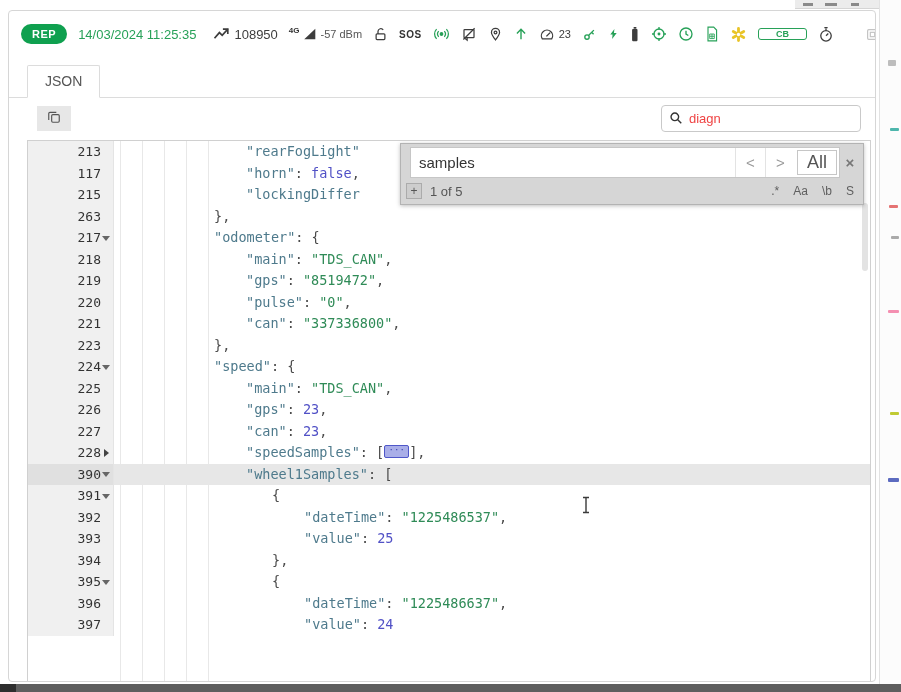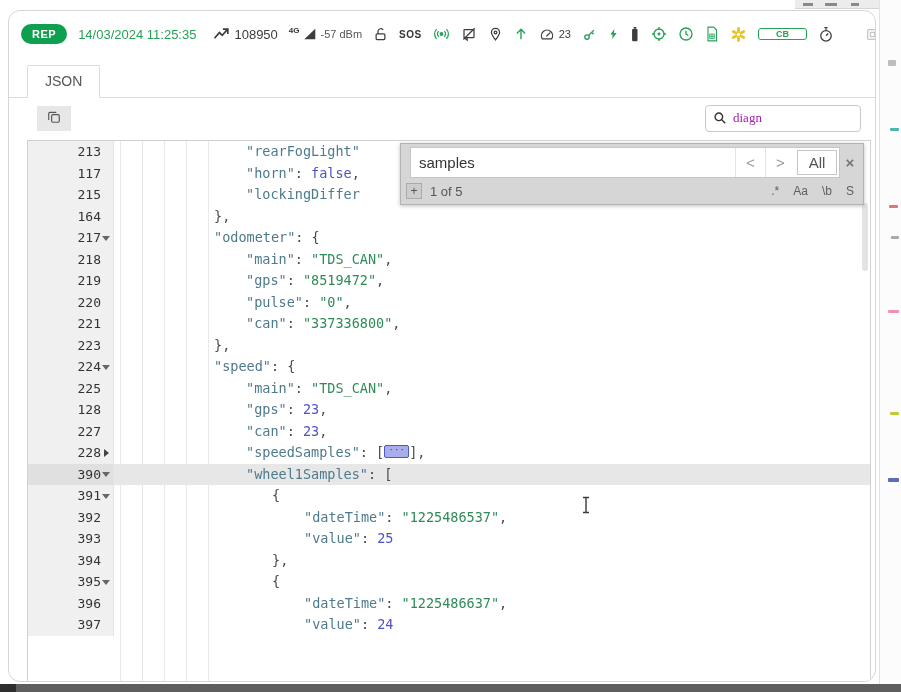--- a/index.html
+++ b/index.html
@@ -8,21 +8,21 @@
   
   .bg-top-frag{position:absolute;left:795px;top:0;width:86px;height:9px;background:#ececec;border-bottom:1px solid #d5d5d5}
   .bg-top-frag i{position:absolute;top:3px;height:3px;background:#8a8a8a;display:block}
   .bg-right{position:absolute;left:879px;top:0;width:22px;height:692px;background:#fcfcfc;border-left:1px solid #e2e2e2}
   .bg-right i{position:absolute;display:block;border-radius:1px}
   .bg-bottom-bar{position:absolute;left:0;top:684px;width:901px;height:8px;background:#5e5e5e}
   .bg-bottom-bar i{position:absolute;left:0;top:0;width:16px;height:8px;background:#2e2e2e}
 
   
   .window{position:absolute;left:8px;top:10px;width:868px;height:672px;background:#fff;
-    border:1px solid #d6d6d6;border-radius:12px;overflow:hidden}
+    border:1px solid #d6d6d6;border-radius:4px;overflow:hidden}
 
   
   .hdr{display:flex;align-items:center;height:46px;padding:0 10px 0 12px;gap:11px;white-space:nowrap}
   .badge{background:var(--badge,#0fa04f);color:#fff;font-weight:bold;font-size:11px;
     padding:4px 11px;border-radius:11px;letter-spacing:.5px}
   .dt{color:var(--accent,#27a158);font-size:13px;margin-right:6px}
   .chip{display:flex;align-items:center;gap:4px;color:#3d3d3d;font-size:12px}
   .chip svg{display:block}
   .g{color:var(--accent,#27a158)}
   .y{color:var(--yellow,#e9c428)}
@@ -39,22 +39,22 @@
 
   
   .etb{display:flex;align-items:center;height:40px;padding:0 10px 0 28px;gap:8px}
   .modes{display:flex}
   .mbtn{border:0;background:#e7e7e7;font-size:13px;padding:5px 13px;cursor:pointer;color:#9a9a9a;
     font-family:"Liberation Sans",sans-serif}
   .mbtn.sel{color:#222;font-weight:bold;background:#ececec}
   .cpy{border:0;background:#e7e7e7;padding:4px 10px;cursor:pointer;color:#555}
   .searchwrap{margin-left:auto;position:relative;margin-right:4px}
   .searchwrap svg{position:absolute;left:8px;top:6px}
-  .search{width:156px;height:27px;border:1px solid #c9c9c9;border-radius:4px;padding:0 8px 0 27px;
-    font-size:13px;color:#a21caf;outline:none;font-family:Liberation Serif, serif}
+  .search{width:200px;height:27px;border:1px solid #c9c9c9;border-radius:4px;padding:0 8px 0 27px;
+    font-size:13px;color:#ef4444;outline:none;font-family:Liberation Sans, sans-serif}
 
   
   .editor{position:relative;margin:2px 4px 0 18px;height:692px;border:1px solid #d0d0d0;
     font-family:"DejaVu Sans Mono",monospace;font-size:13.5px;overflow:hidden;background:#fff}
   .guide{position:absolute;top:0;bottom:14px;width:1px;background:#e8e8e8;z-index:0}
   .lines{position:relative;z-index:1}
   .crow{display:flex;height:21.5px;line-height:21.5px}
   .gut{width:86px;flex:0 0 86px;background:#f0f0f0;color:#333;display:flex;
     justify-content:flex-end;align-items:center;font-size:13px;border-right:1px solid #e4e4e4}
   .fold{width:12px;height:12px;display:inline-block;position:relative;flex:0 0 12px}
@@ -72,21 +72,21 @@
 
   
   .findbox{position:absolute;left:372px;top:2px;width:464px;z-index:6;background:#d6d6d6;
     border:1px solid #b3b3b3;box-shadow:0 1px 4px rgba(0,0,0,.25);font-family:"Liberation Sans",sans-serif}
   .frow1{display:flex;align-items:stretch;padding:3px 3px 2px 9px;height:36px}
   .ffield{flex:1;display:flex;background:#fff;border:1px solid #c6c6c6}
   .finput{flex:1;border:0;outline:none;font-size:15px;padding:0 8px;color:#333;
     font-family:"Liberation Sans",sans-serif}
   .fnav{width:30px;border:0;border-left:1px solid #e3e3e3;background:#fff;color:#999;
     font-size:15px;cursor:pointer}
-  .fall{width:40px;border:1px solid #c6c6c6;background:#fff;color:#555;font-size:15px;
+  .fall{width:40px;border:1px solid #c6c6c6;background:#fff;color:#555;font-size:18px;
     margin:2px;cursor:pointer}
   .fclose{width:20px;border:0;background:transparent;color:#777;font-size:15px;font-weight:bold;cursor:pointer}
   .frow2{display:flex;align-items:center;height:24px;padding:0 6px 2px 5px;gap:8px;font-size:13px;color:#555}
   .fplus{width:16px;height:16px;background:#cdcdcd;border:1px solid #ababab;font-size:12px;
     line-height:13px;text-align:center;color:#555;cursor:pointer;padding:0}
   .fctr{flex:1}
   .ftg{font-size:12px;color:#5f5f5f;padding:1px 3px;cursor:pointer;background:transparent;border:0;
     font-family:"Liberation Sans",sans-serif}
 
   
@@ -338,21 +338,21 @@
         </div>
         <div class="crow">
           <div class="gut">
             <span>215</span>
             <span class="fold"></span>
           </div>
           <div class="lc" style="padding-left: 132px;"><span class="k">"lockingDiffer</span></div>
         </div>
         <div class="crow">
           <div class="gut">
-            <span>164</span>
+            <span>263</span>
             <span class="fold"></span>
           </div>
           <div class="lc" style="padding-left: 100px;"><span class="p">},</span></div>
         </div>
         <div class="crow">
           <div class="gut">
             <span>217</span>
             <span class="fold open"></span>
           </div>
           <div class="lc" style="padding-left: 100px;"><span class="k">"odometer"</span><span class="p">: {</span></div>
@@ -401,21 +401,21 @@
         </div>
         <div class="crow">
           <div class="gut">
             <span>225</span>
             <span class="fold"></span>
           </div>
           <div class="lc" style="padding-left: 132px;"><span class="k">"main"</span><span class="p">: </span><span class="s">"TDS_CAN"</span><span class="p">,</span></div>
         </div>
         <div class="crow">
           <div class="gut">
-            <span>128</span>
+            <span>226</span>
             <span class="fold"></span>
           </div>
           <div class="lc" style="padding-left: 132px;"><span class="k">"gps"</span><span class="p">: </span><span class="n">23</span><span class="p">,</span></div>
         </div>
         <div class="crow">
           <div class="gut">
             <span>227</span>
             <span class="fold"></span>
           </div>
           <div class="lc" style="padding-left: 132px;"><span class="k">"can"</span><span class="p">: </span><span class="n">23</span><span class="p">,</span></div>

